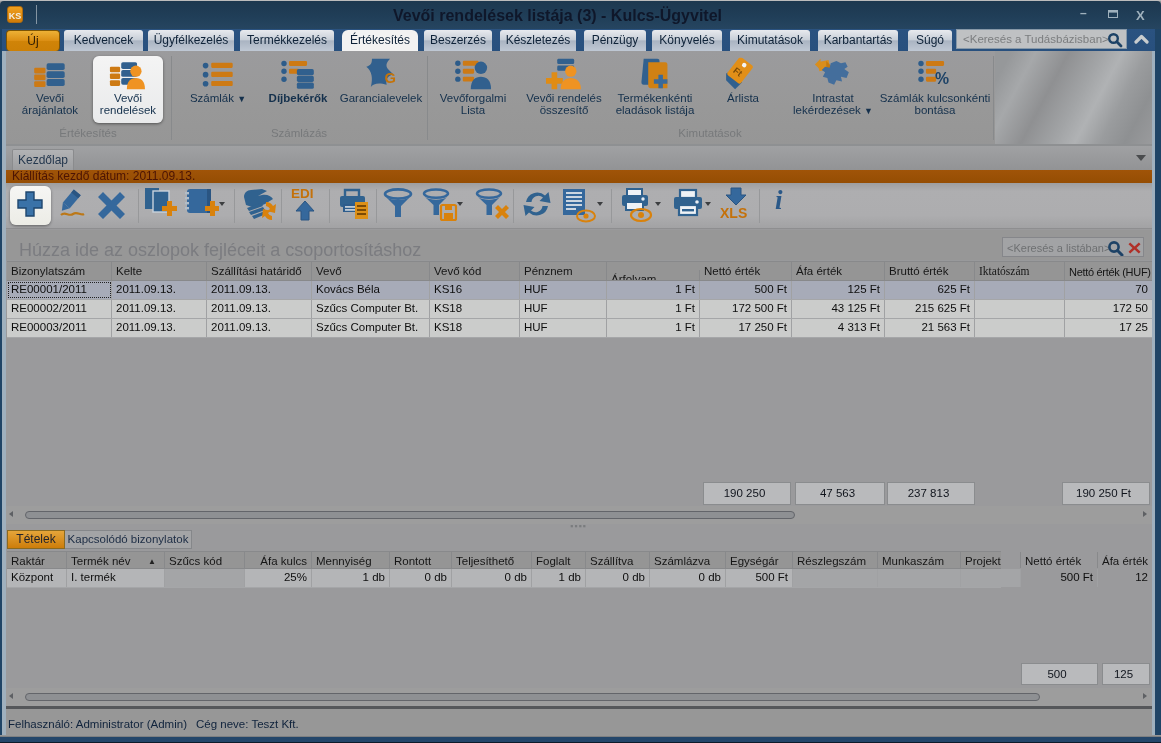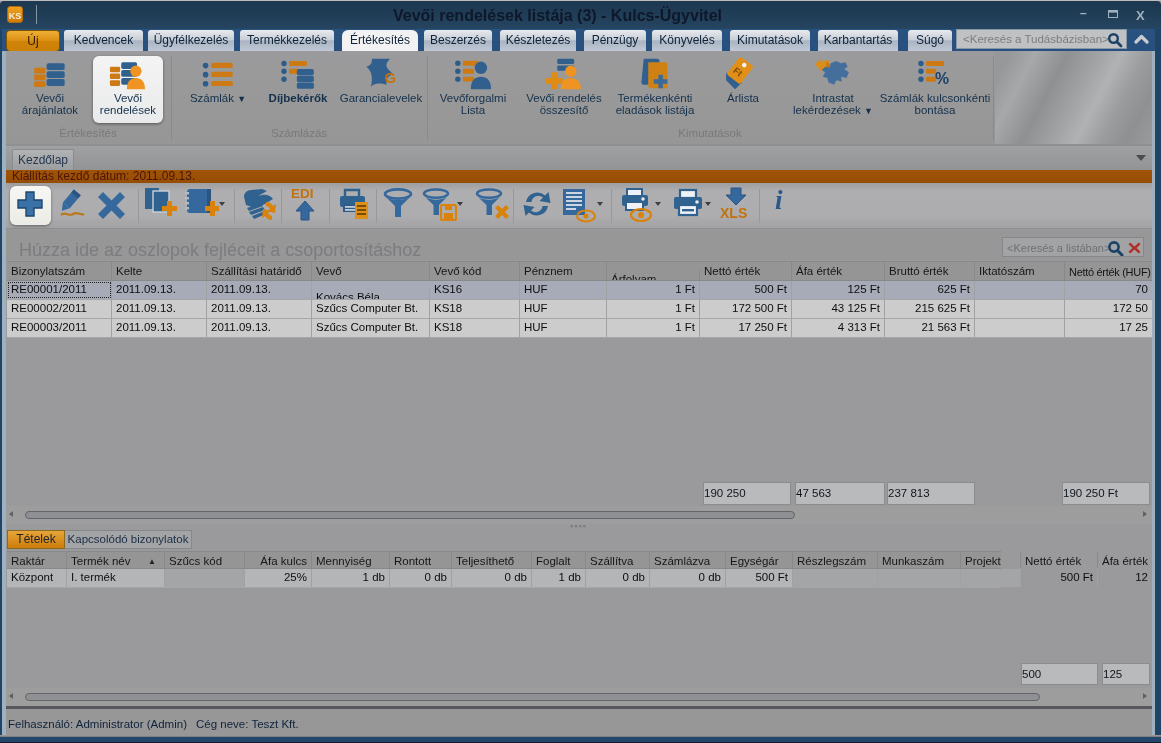--- a/index.html
+++ b/index.html
@@ -81,21 +81,21 @@
 
 #grid { left:7px; top:261px; width:1145px; }
 .hrow { display:flex; height:20px; background:#959595;
   border-top:1px solid #88898b; border-bottom:1px solid #88898b; }
 .hcell { font-size:11.5px; color:#161616; padding:3px 0 0 4px; border-right:1px solid #88898b; overflow:hidden; white-space:nowrap; flex:none; }
 .drow { display:flex; height:19px; background:#cbcccb; border-bottom:1px solid #a5a6a8; }
 .drow.sel { background:#a7abb8; }
 .dcell { font-size:11.5px; color:#0e0e0e; padding:2px 4px 0 4px; border-right:1px solid #a0a1a3; overflow:hidden; white-space:nowrap; flex:none; }
 .dcell.r { text-align:right; }
 .sumbox { position:absolute; height:23px; background:#b9babc; border:1px solid #8a8c8e;
-  font-size:11.5px; color:#10141c; text-align:left; padding:4px 5px 0 0; }
+  font-size:11.5px; color:#10141c; text-align:center; padding:4px 5px 0 0; }
 
 
 .sbar { left:4px; width:1148px; height:18px; background:#9d9d9d; }
 .sthumb { position:absolute; top:5px; height:8px; border-radius:4px; background:#8e9093; border:1px solid #63656a; }
 .sarrow { position:absolute; top:5px; width:0; height:0; }
 .sarrow.l { border-top:3.5px solid transparent; border-bottom:3.5px solid transparent; border-right:4.5px solid #5e6064; }
 .sarrow.r { border-top:3.5px solid transparent; border-bottom:3.5px solid transparent; border-left:4.5px solid #5e6064; }
 
 
 #btabs { left:7px; top:530px; width:1145px; height:20px; }
@@ -489,28 +489,28 @@
     <div class="hcell" style="width:105px;">Bizonylatszám</div>
     <div class="hcell" style="width:95px;">Kelte</div>
     <div class="hcell" style="width:105px;">Szállítási határidő</div>
     <div class="hcell" style="width:118px;">Vevő</div>
     <div class="hcell" style="width:90px;">Vevő kód</div>
     <div class="hcell" style="width:87px;">Pénznem</div>
     <div class="hcell" style="width:93px;margin-top:8px;">Árfolyam</div>
     <div class="hcell" style="width:92px;">Nettó érték</div>
     <div class="hcell" style="width:93px;">Áfa érték</div>
     <div class="hcell" style="width:90px;">Bruttó érték</div>
-    <div class="hcell" style="width:90px;">Iktatószám</div>
+    <div class="hcell" style="width:90px;font-family:Liberation Serif, serif;">Iktatószám</div>
     <div class="hcell" style="width:87px; border-right:none; font-size:11px; padding-top:4px; letter-spacing:-0.3px;">Nettó érték (HUF)</div>
   </div>
   <div class="drow sel">
     <div class="dcell" style="width:105px; outline:1px dotted #222; outline-offset:-2px;">RE00001/2011</div>
     <div class="dcell" style="width:95px;">2011.09.13.</div>
     <div class="dcell" style="width:105px;">2011.09.13.</div>
-    <div class="dcell" style="width:118px;margin-top:8px;">Kovács Béla</div>
+    <div class="dcell" style="width:118px;">Kovács Béla</div>
     <div class="dcell" style="width:90px;">KS16</div>
     <div class="dcell" style="width:87px;">HUF</div>
     <div class="dcell r" style="width:93px;">1 Ft</div>
     <div class="dcell r" style="width:92px;">500 Ft</div>
     <div class="dcell r" style="width:93px;">125 Ft</div>
     <div class="dcell r" style="width:90px;">625 Ft</div>
     <div class="dcell" style="width:90px;"></div>
     <div class="dcell r" style="width:87px; border-right:none;">70</div>
   </div>
   <div class="drow">

